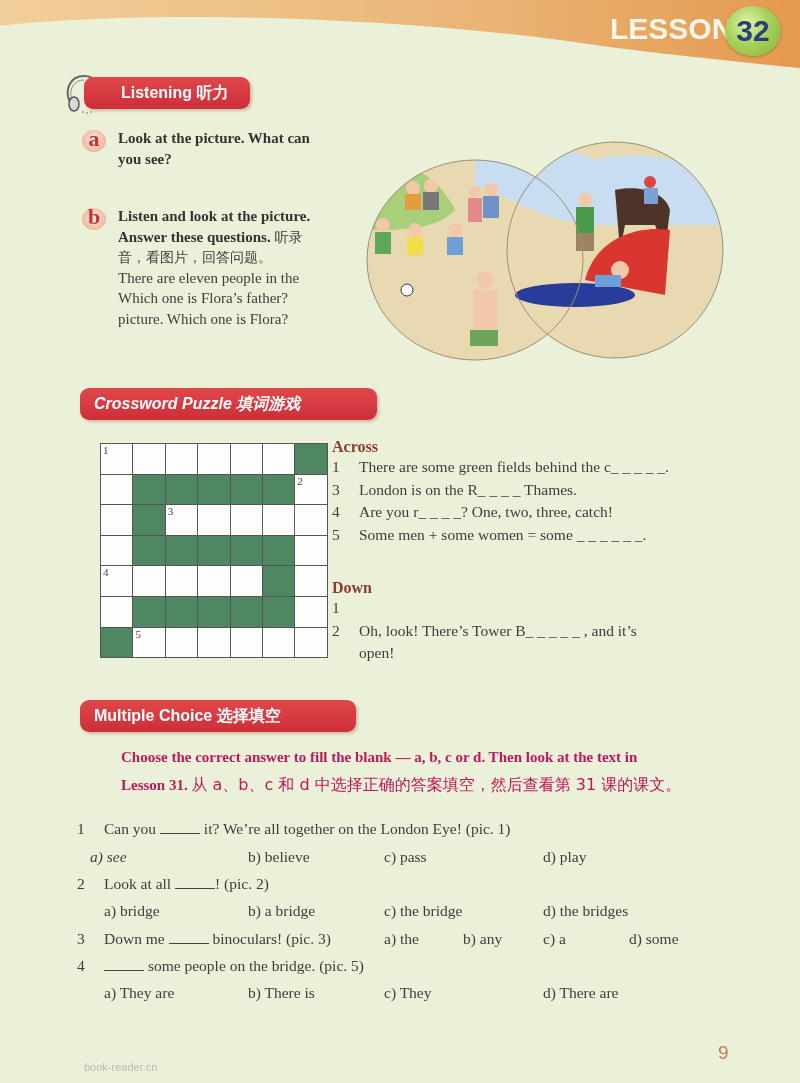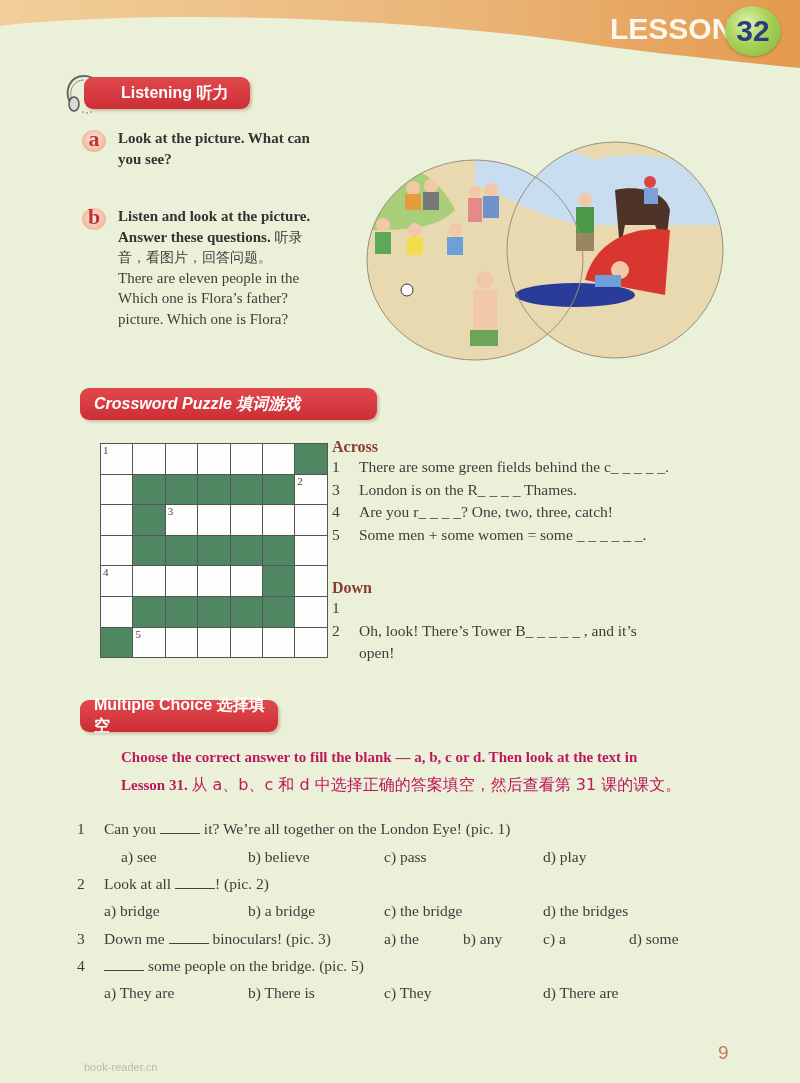--- a/index.html
+++ b/index.html
@@ -258,35 +258,35 @@
     <div class="clue">
         <span class="n">2</span>
         <span>Oh, look! There’s Tower B_ _ _ _ _ , and it’s</span>
       </div>
     <div class="clue">
         <span class="n"></span>
         <span>open!</span>
       </div>
   </div>
 
-  <div class="banner" style="left:80px; top:700px; width:198px;">
+  <div class="banner" style="left:80px; top:700px; width:276px;">
     <span>Multiple Choice 选择填空</span>
   </div>
 
   <div class="instr">
     <div>Choose the correct answer to fill the blank — a, b, c or d. Then look at the text in</div>
     <div><span>Lesson 31.</span> <span class="zh">从 a、b、c 和 d 中选择正确的答案填空，然后查看第 31 课的课文。</span></div>
   </div>
 
   <div class="mc" style="top:819px;">
     <span class="n">1</span>
     <span class="q"><span>Can you</span> <span class="blank"></span> <span>it? We’re all together on the London Eye! (pic. 1)</span></span>
   </div>
   <div class="mc" style="top:847px;">
-    <span class="opt" style="left:44px;">a) see</span>
+    <span class="opt" style="left:13px;font-style:italic;">a) see</span>
     <span class="opt" style="left:171px;">b) believe</span>
     <span class="opt" style="left:307px;">c) pass</span>
     <span class="opt" style="left:466px;">d) play</span>
   </div>
 
   <div class="mc" style="top:874px;">
     <span class="n">2</span>
     <span class="q"><span>Look at all</span> <span class="blank"></span><span>! (pic. 2)</span></span>
   </div>
   <div class="mc" style="top:901px;">

